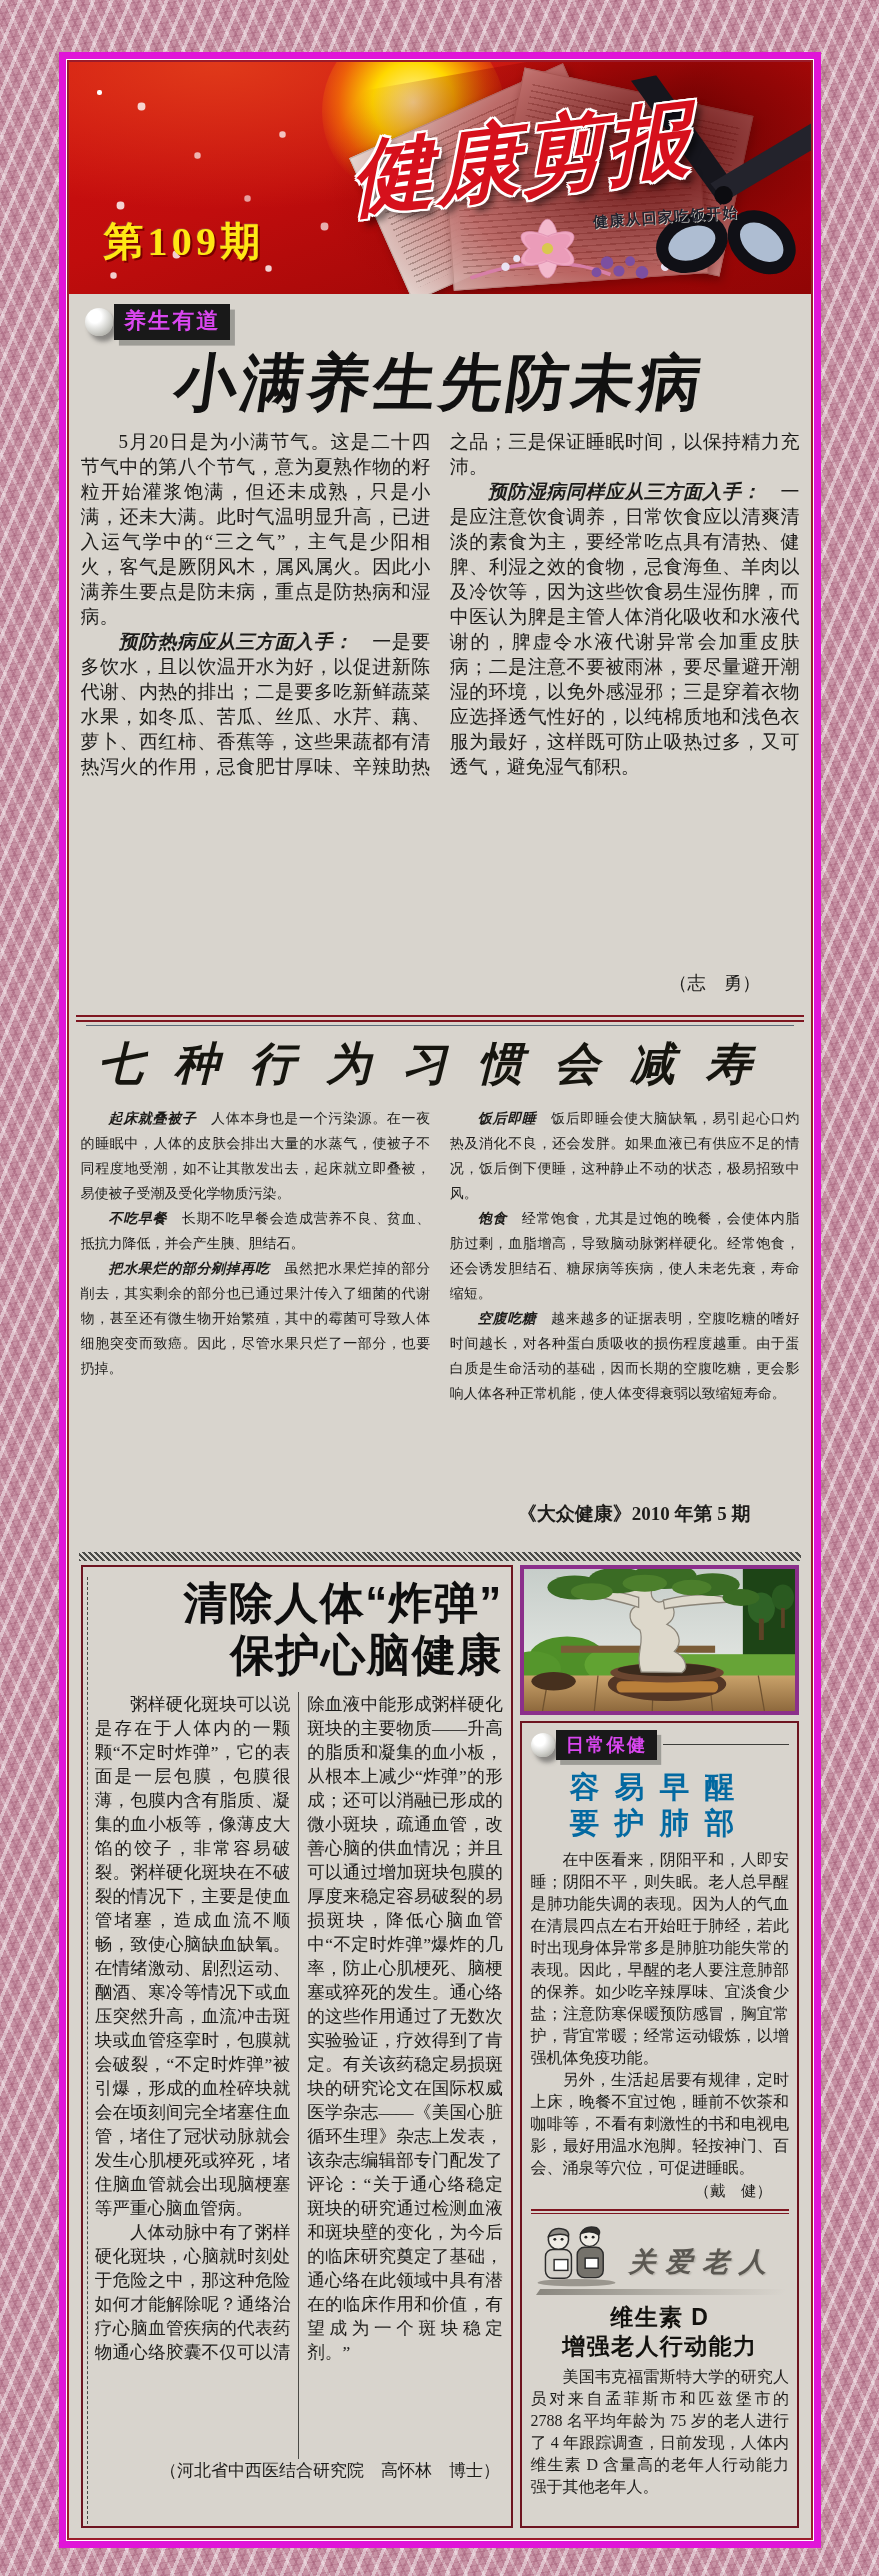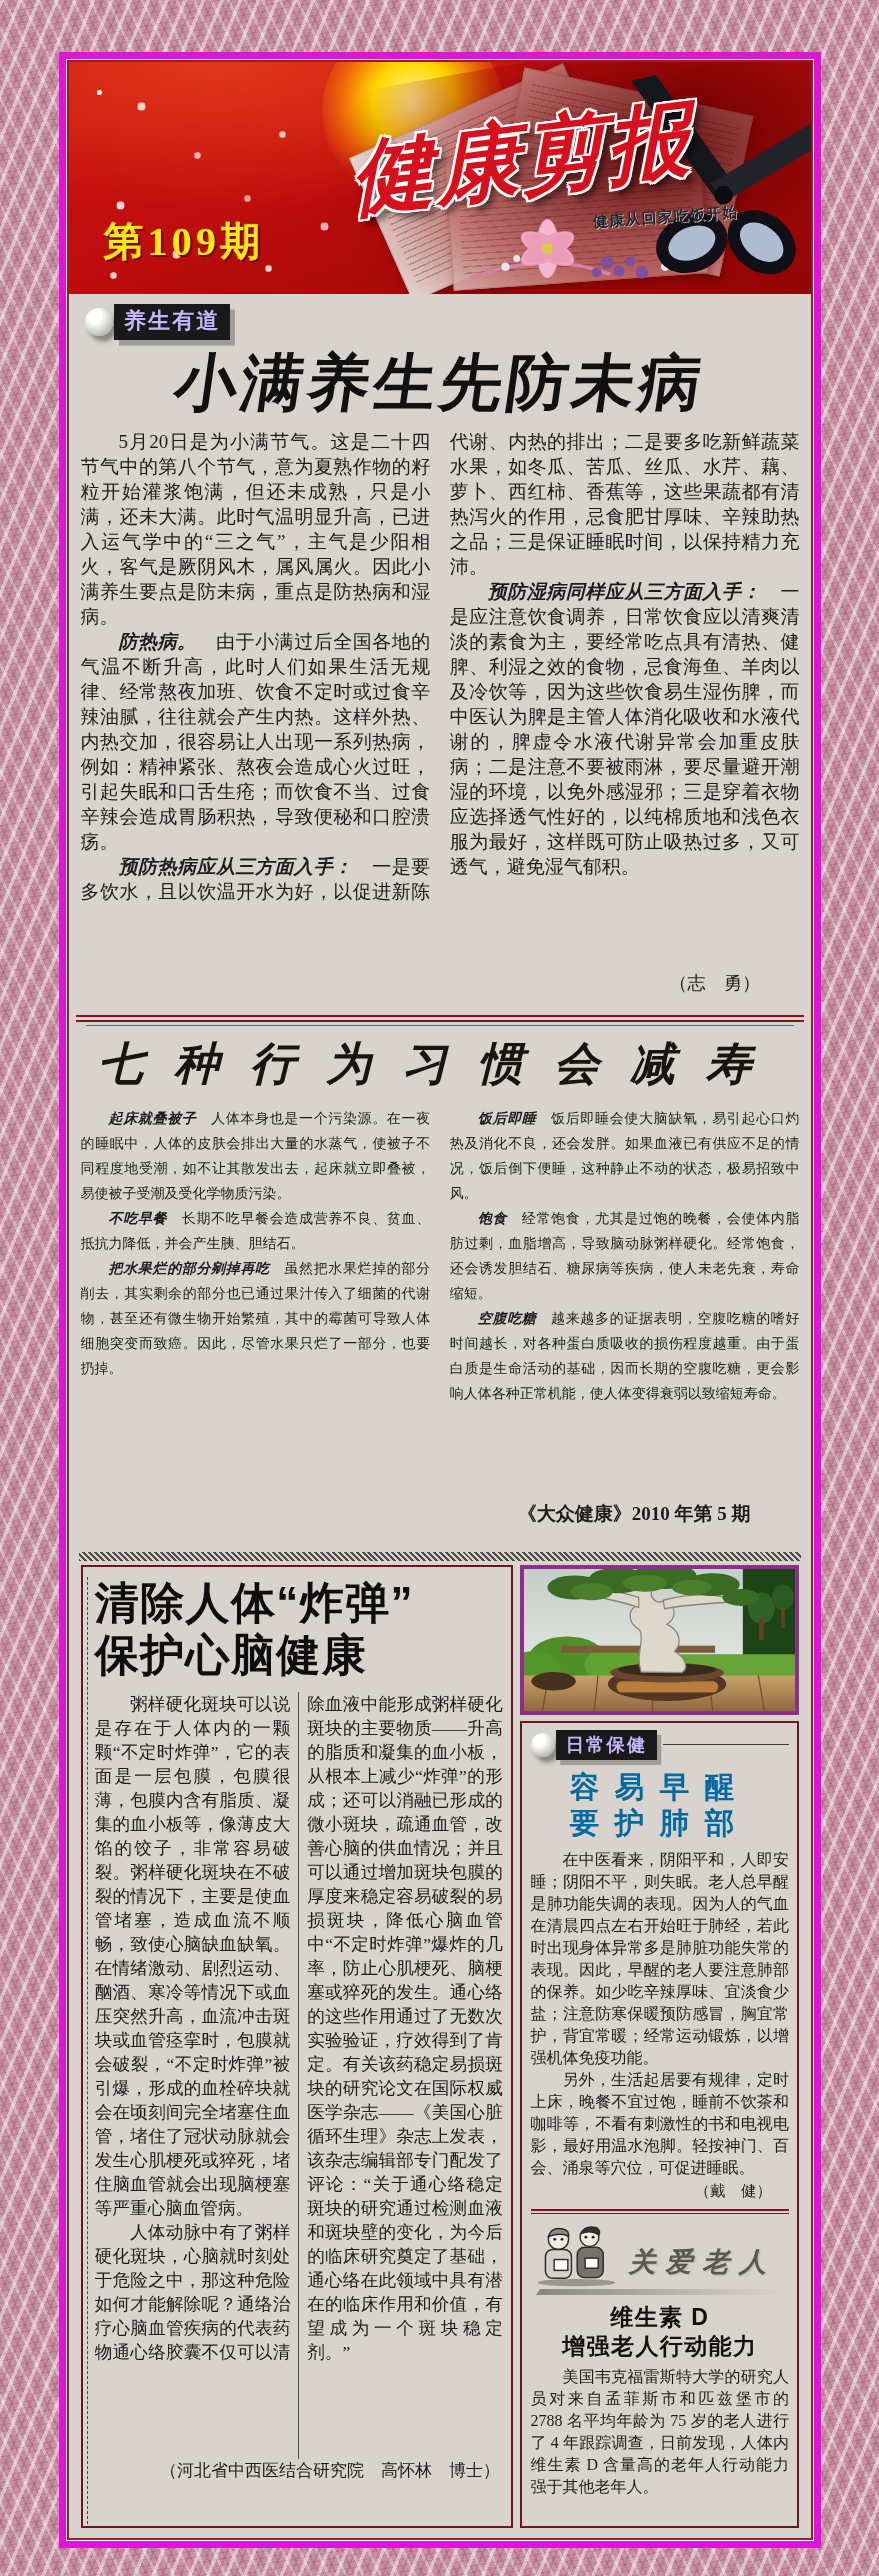--- a/index.html
+++ b/index.html
@@ -55,21 +55,21 @@
   .runin{font-family:"DejaVu Serif",serif;font-style:italic;}
   .byline{text-align:right;padding-right:39px;margin-top:1.4px;}
   .source{text-align:right;padding-right:49px;font-weight:bold;}
 
   
   .art1{height:709px;overflow:hidden;padding:2.8px 4.2px 0 4.2px;}
   .badge{display:flex;align-items:center;gap:1.4px;margin:1.4px 0 4.2px 4.2px;}
   .pearl{width:28px;height:28px;border-radius:50%;flex:0 0 28px;
     background:radial-gradient(circle at 35% 30%, #ffffff 0 25%, #cfcfca 60%, #8f8f88 100%);
     box-shadow:4.2px 5.6px 4.2px rgba(60,60,60,.5);}
-  .badge-label{font-family:Liberation Sans, sans-serif;font-weight:bold;color:#c4b5fd;background:#191919;
+  .badge-label{font-family:Liberation Sans, sans-serif;font-weight:bold;color:#d946ef;background:#191919;
     font-size:22px;padding:2.1px 9.8px 3.5px 9.8px;box-shadow:4.9px 5.6px 0 rgba(110,110,105,.55);letter-spacing:2.1px;}
   .headline1{font-family:"Liberation Sans",sans-serif;font-weight:900;font-size:62px;line-height:1.05;
     text-align:center;letter-spacing:4.2px;transform:skewX(-8deg);margin:9.8px 0 14px 0;color:#111;}
   .cols1{column-count:2;column-gap:19.7px;font-size:19px;line-height:25px;height:540px;overflow:hidden;}
 
   .sep-red{border-top:2.1px solid #7e1620;border-bottom:2.1px solid #7e1620;height:3.5px;margin:2.8px 0;}
   .thinrule{border-top:0.7px solid #5c6b78;margin:0 9.8px;}
 
   
   .art2{height:523px;overflow:hidden;padding:1.4px 4.2px 0 4.2px;}
@@ -78,21 +78,21 @@
   .cols2{column-count:2;column-gap:19.7px;font-size:14px;line-height:25px;height:395px;overflow:hidden;}
   .cols2 .runin, .cols1 .runin{font-weight:bold;}
 
   .hatch{height:9.1px;margin:1.4px 2.8px;background:repeating-linear-gradient(45deg,#4c4c48 0 2.1px,#d8d4cd 2.1px 4.2px);}
 
   
   .bottomrow{flex:1;display:flex;gap:7px;padding:2.8px 4.2px 4.2px 4.2px;overflow:hidden;}
   .box3{flex:0 0 416px;border:2.1px solid #6d1420;padding:5.6px 8.4px 5.6px 4.2px;overflow:hidden;background:#d8d4cd;}
   .box3-inner{border-left:1.4px dashed #4a4a46;padding-left:7px;height:100%;}
   .title3{font-family:"Liberation Sans",sans-serif;font-weight:900;font-size:44px;line-height:1.18;
-    text-align:left;color:#0e0e0e;letter-spacing:1.4px;margin:4.2px 0 11.3px 0;}
+    text-align:right;color:#0e0e0e;letter-spacing:1.4px;margin:4.2px 0 11.3px 0;}
   .cols3{column-count:2;column-gap:17px;column-rule:0.7px solid #4a4a46;font-size:17.6px;line-height:24px;
     height:767px;overflow:hidden;}
   .byline3{text-align:right;padding-right:2.8px;font-size:17px;}
 
   .rightcol{flex:1;display:flex;flex-direction:column;gap:5.6px;overflow:hidden;}
   .photo{flex:0 0 142px;border:4.2px solid #8b2f8b;box-shadow:0 0 0 1.4px #5e1a5e inset;overflow:hidden;background:#cfd4d0;}
   .photo svg{display:block;width:100%;height:100%;}
 
   .carebox{flex:1;border:2.1px solid #6d1420;padding:5.6px 8.4px;overflow:hidden;display:flex;flex-direction:column;background:#d8d4cd;}
   .badge2{display:flex;align-items:center;gap:1.4px;margin:1.4px 0 2.8px 0;}
@@ -177,21 +177,20 @@
       <div class="paper">
 
         <div class="art1">
           <div class="badge">
             <span class="pearl"></span>
             <span class="badge-label">养生有道</span>
           </div>
           <div class="headline1">小满养生先防未病</div>
           <div class="cols1">
               <p class="para">5月20日是为小满节气。这是二十四节气中的第八个节气，意为夏熟作物的籽粒开始灌浆饱满，但还未成熟，只是小满，还未大满。此时气温明显升高，已进入运气学中的“三之气”，主气是少阳相火，客气是厥阴风木，属风属火。因此小满养生要点是防未病，重点是防热病和湿病。</p>
-              <p class="para"><b class="runin">防热病。　</b>由于小满过后全国各地的气温不断升高，此时人们如果生活无规律、经常熬夜加班、饮食不定时或过食辛辣油腻，往往就会产生内热。这样外热、内热交加，很容易让人出现一系列热病，例如：精神紧张、熬夜会造成心火过旺，引起失眠和口舌生疮；而饮食不当、过食辛辣会造成胃肠积热，导致便秘和口腔溃疡。</p>
               <p class="para"><b class="runin">预防热病应从三方面入手：　</b>一是要多饮水，且以饮温开水为好，以促进新陈代谢、内热的排出；二是要多吃新鲜蔬菜水果，如冬瓜、苦瓜、丝瓜、水芹、藕、萝卜、西红柿、香蕉等，这些果蔬都有清热泻火的作用，忌食肥甘厚味、辛辣助热之品；三是保证睡眠时间，以保持精力充沛。</p>
               <p class="para"><b class="runin">预防湿病同样应从三方面入手：　</b>一是应注意饮食调养，日常饮食应以清爽清淡的素食为主，要经常吃点具有清热、健脾、利湿之效的食物，忌食海鱼、羊肉以及冷饮等，因为这些饮食易生湿伤脾，而中医认为脾是主管人体消化吸收和水液代谢的，脾虚令水液代谢异常会加重皮肤病；二是注意不要被雨淋，要尽量避开潮湿的环境，以免外感湿邪；三是穿着衣物应选择透气性好的，以纯棉质地和浅色衣服为最好，这样既可防止吸热过多，又可透气，避免湿气郁积。</p>
             </div>
           <div class="byline" style="font-size:18.3px;">（志　勇）</div>
         </div>
 
         <div class="sep-red"></div>
         <div class="thinrule"></div>
 
         <div class="art2">

